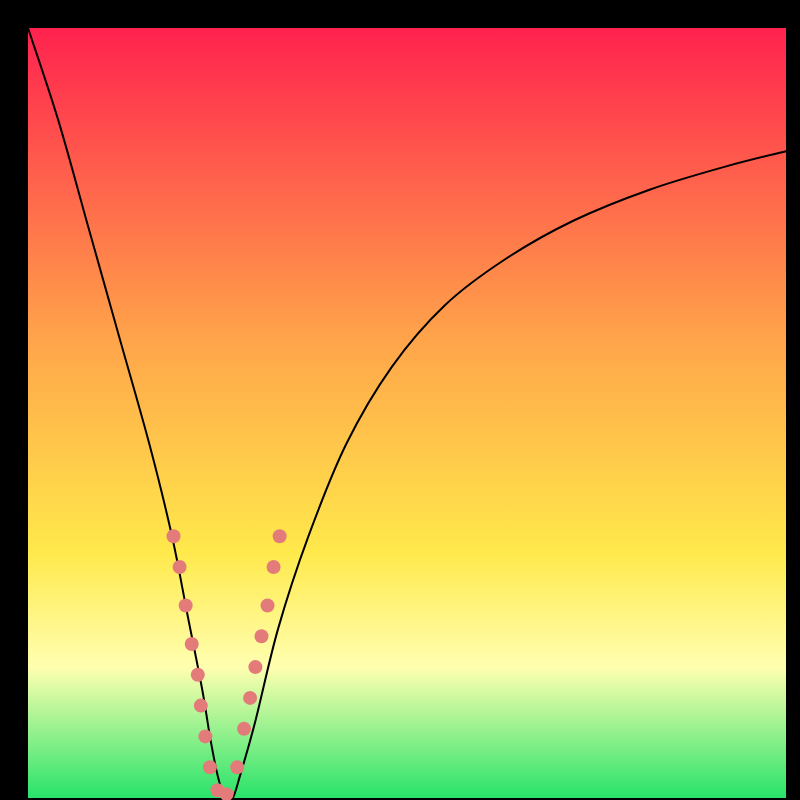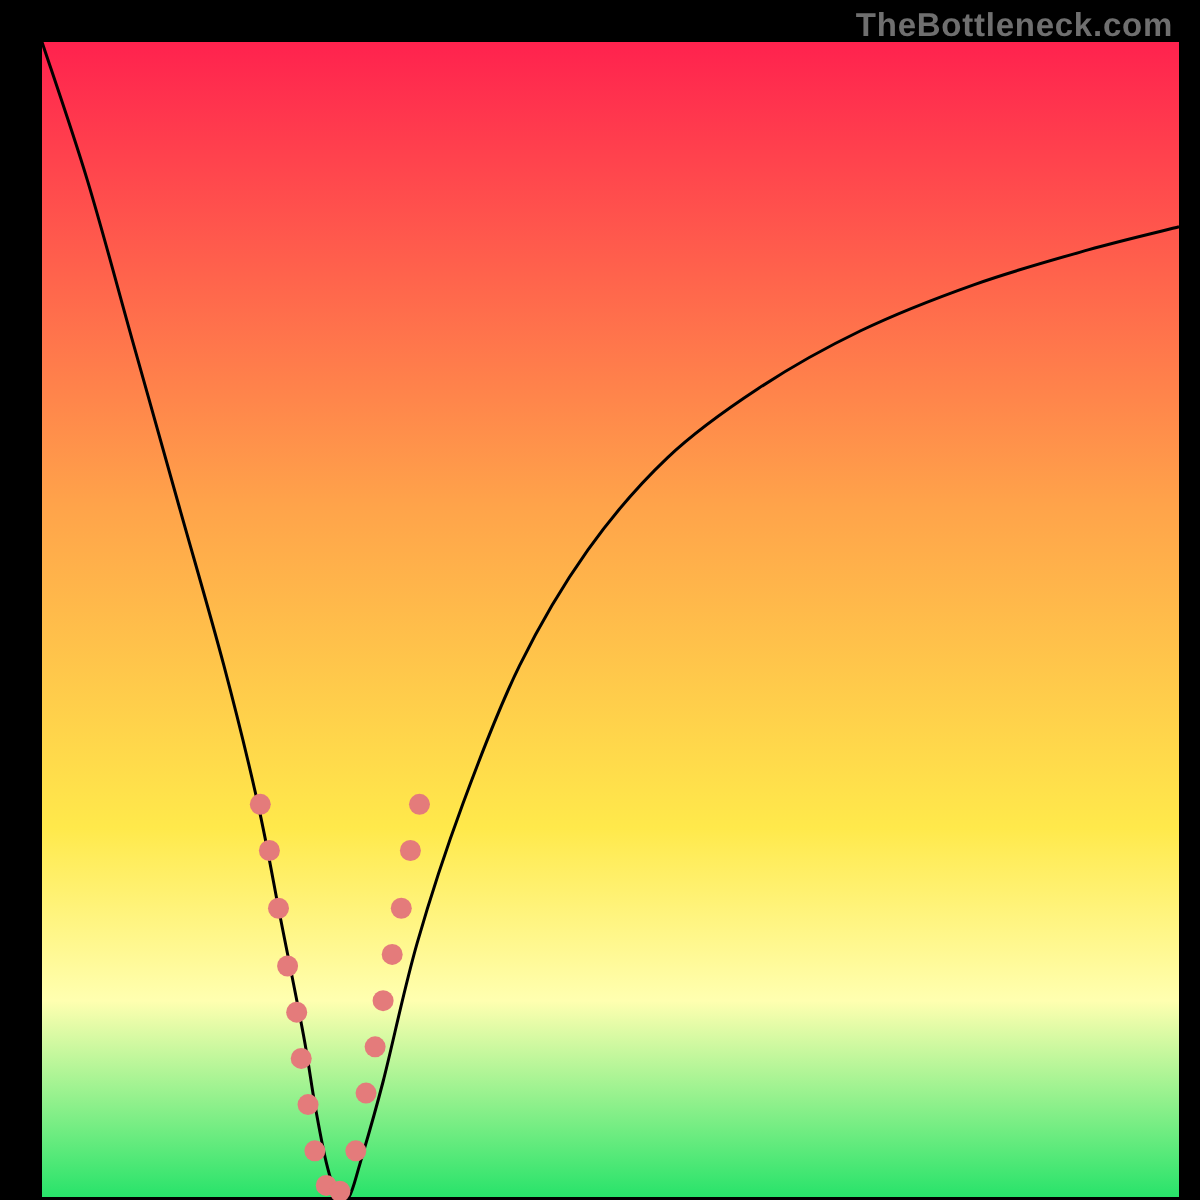--- a/index.html
+++ b/index.html
@@ -45,14 +45,13 @@
         <circle cx="244.02999999999997" cy="728.7" r="7" fill="#e47b7b"></circle>
         <circle cx="250.094" cy="697.9" r="7" fill="#e47b7b"></circle>
         <circle cx="255.4" cy="667.1" r="7" fill="#e47b7b"></circle>
         <circle cx="261.464" cy="636.3" r="7" fill="#e47b7b"></circle>
         <circle cx="267.528" cy="605.5" r="7" fill="#e47b7b"></circle>
         <circle cx="273.592" cy="567" r="7" fill="#e47b7b"></circle>
         <circle cx="279.656" cy="536.2" r="7" fill="#e47b7b"></circle>
       </g>
   </svg>
 
-  <div id="watermark" style="color: rgb(111, 111, 111);">TheBottleneck.com</div>
 </div>
 
 </body></html>

